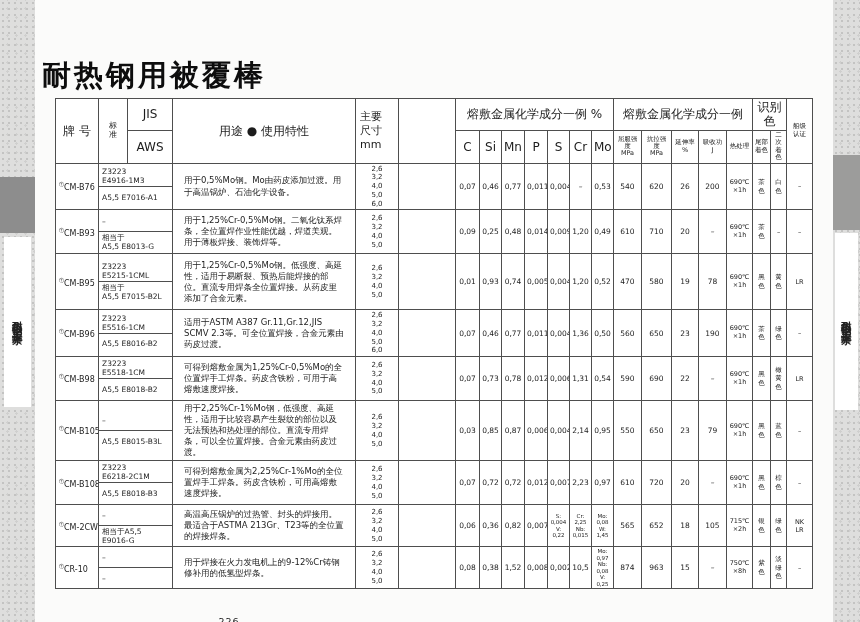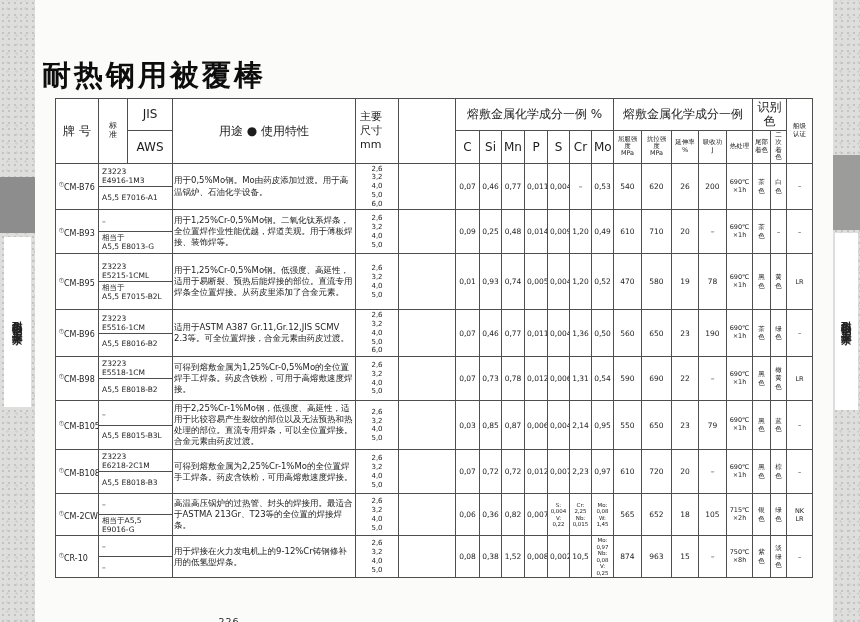--- a/index.html
+++ b/index.html
@@ -29,21 +29,21 @@
   .spec .h2 th{height:26px;}
   th.vhead{font-size:8px;line-height:1.1;}
   th.small{font-size:6.5px;line-height:1.15;}
   th.szh{font-size:11px;line-height:1.25;text-align:left;padding-left:4px;margin-top:27px;}
   td.brand{font-size:8px;text-align:left;padding-left:3px;white-space:nowrap;}
   td.brand sup{font-size:5px;}
   td.std{padding:0;}
   td.std .half{font-size:7.5px;line-height:1.2;text-align:left;padding:1px 3px;display:flex;
                flex-direction:column;justify-content:center;min-height:18px;white-space:pre-line;}
   td.std .jis{border-bottom:1px solid #4e4e4e;}
-  td.use{font-size:8.5px;text-align:left;line-height:1.3;padding:2px 1px;}
+  td.use{font-size:8.5px;text-align:left;line-height:1.3;padding:2px 11px;}
   td.sz{font-size:7px;line-height:1.25;}
   td.v{font-size:7.5px;line-height:1.2;}
   td.ht{font-size:6.5px;}
   td.col{font-size:6.5px;line-height:1.3;}
   td.cert{font-size:6.5px;line-height:1.25;}
   td.sm{font-size:5.5px;line-height:1.18;padding:0;}
   .footer-num{position:absolute;top:616px;font-size:9.5px;letter-spacing:1px;color:#222;}
   .footer-num.p1{left:208px;}
   .footer-num.p2{left:628px;margin-top:16px;}
 </style>

